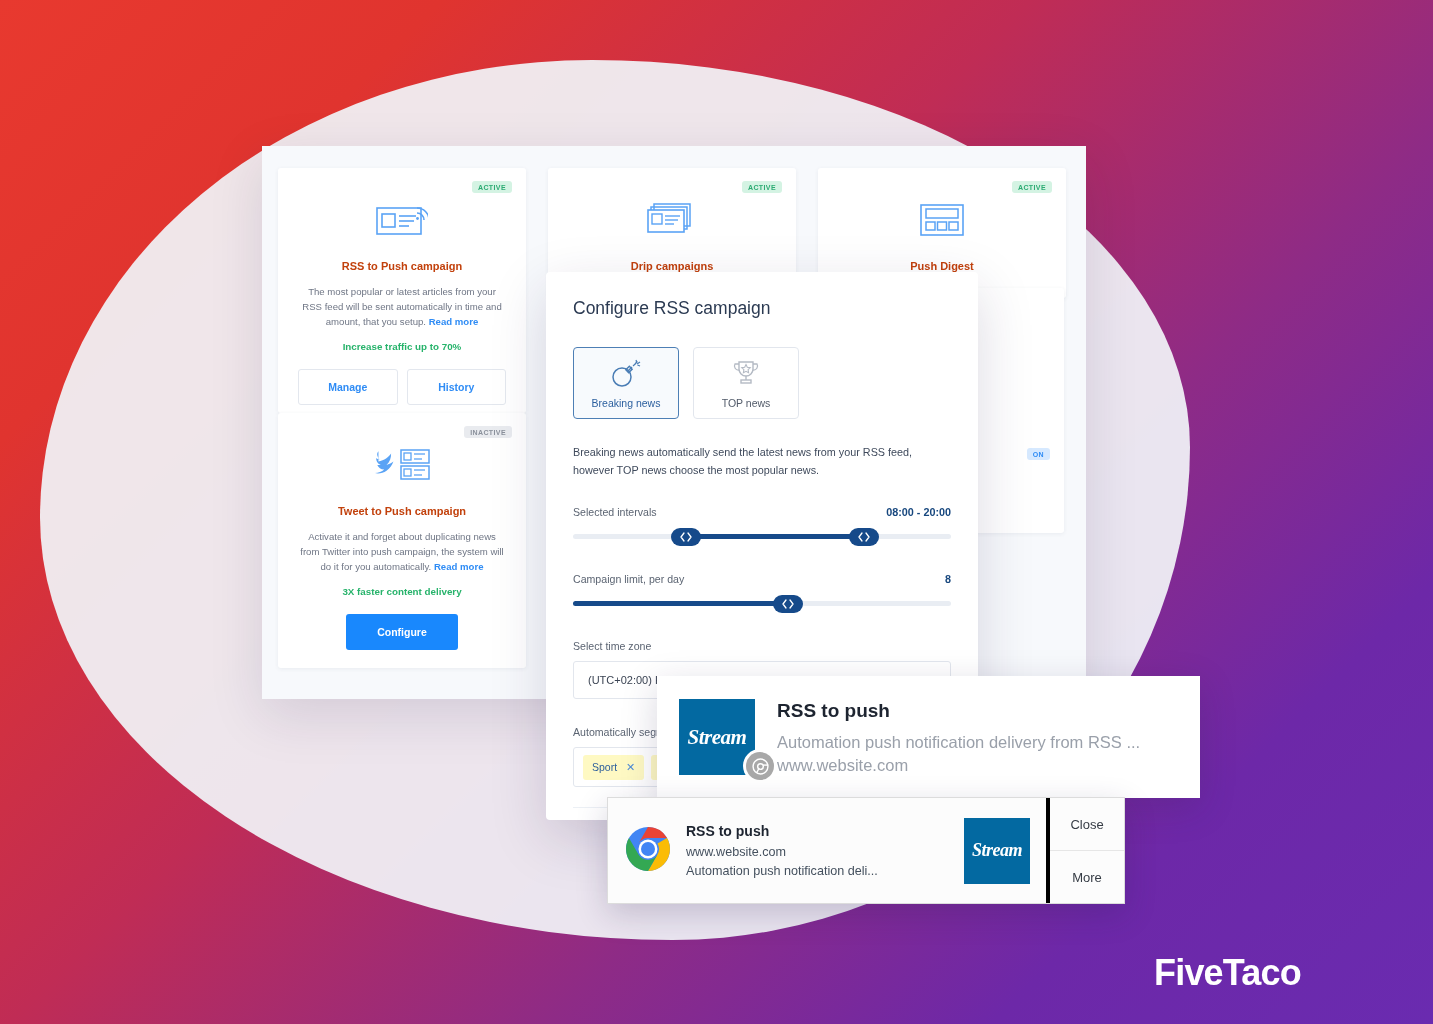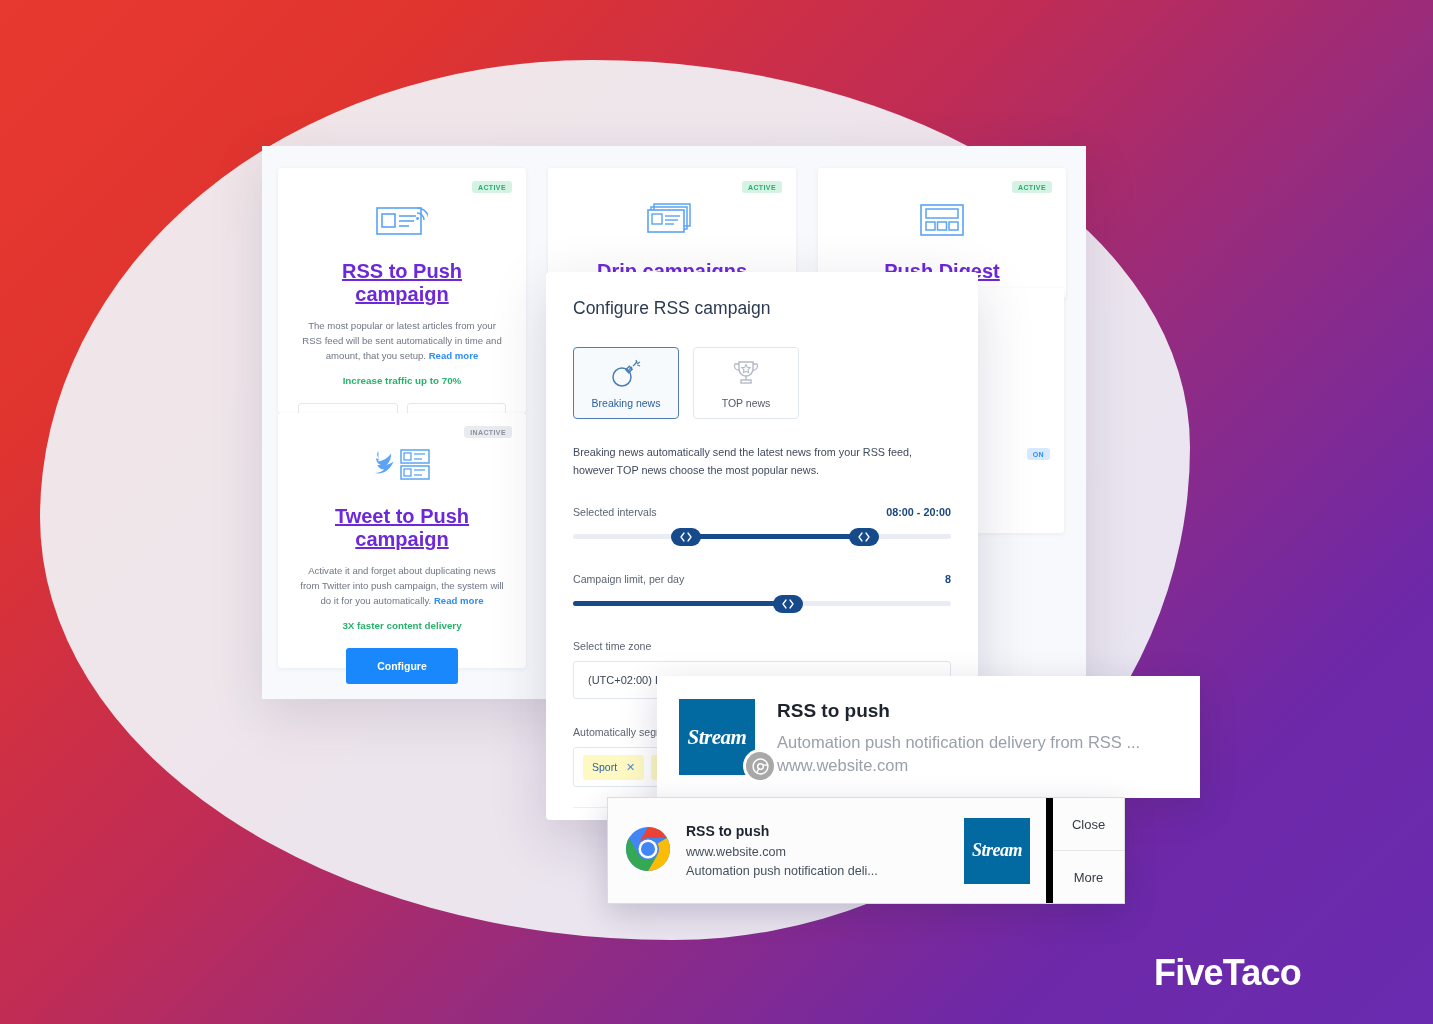--- a/index.html
+++ b/index.html
@@ -55,25 +55,24 @@
     letter-spacing: .4px;
     padding: 3px 6px 2px;
     border-radius: 3px;
   }
   .badge.active { background: #d4f3e3; color: #2bab72; }
   .badge.inactive { background: #e9ebef; color: #8b919c; }
   .badge.blue { background: #d6e9ff; color: #2f8cf5; }
 
   .card-icon { height: 44px; display: flex; align-items: center; justify-content: center; margin-top: 12px; }
   .card-title {
-    font-size: 20px;
-    font-weight: bold;
-    color: #6d28d9;
+    font-size: 11px;
+    font-weight: bold;
+    color: #c2410c;
     margin-top: 18px;
-    text-decoration: underline;
   }
   .card-desc {
     font-size: 9.6px;
     color: #6f7685;
     line-height: 1.58;
     margin-top: 12px;
   }
   .card-desc .lnk { color: #2f8cf5; font-weight: bold; }
   .card-stat {
     margin-top: 12px;
@@ -289,21 +288,21 @@
     border: 1px solid #dcdcdc;
     box-shadow: 0 10px 30px rgba(40,30,80,.2);
     display: flex;
     align-items: stretch;
   }
   .nc-main { flex: 1; display: flex; align-items: center; padding: 0 16px; gap: 14px; min-width: 0; }
   .nc-text { flex: 1; min-width: 0; }
   .nc-title { font-size: 14px; font-weight: bold; color: #1d2430; }
   .nc-url { font-size: 12.6px; color: #44505e; margin-top: 6px; }
   .nc-body { font-size: 12.6px; color: #44505e; margin-top: 5px; white-space: nowrap; overflow: hidden; text-overflow: ellipsis; }
-  .nc-actions { width: 78px; border-left: 7px solid #000000; display: flex; flex-direction: column; }
+  .nc-actions { width: 78px; border-left: 4px solid #000000; display: flex; flex-direction: column; }
   .nc-btn {
     flex: 1;
     display: flex; align-items: center; justify-content: center;
     font-size: 13px; color: #363c45;
     background: #fcfcfc;
     border: none;
     cursor: pointer;
     font-family: inherit;
   }
   .nc-btn + .nc-btn { border-top: 1px solid #e6e6e6; }

